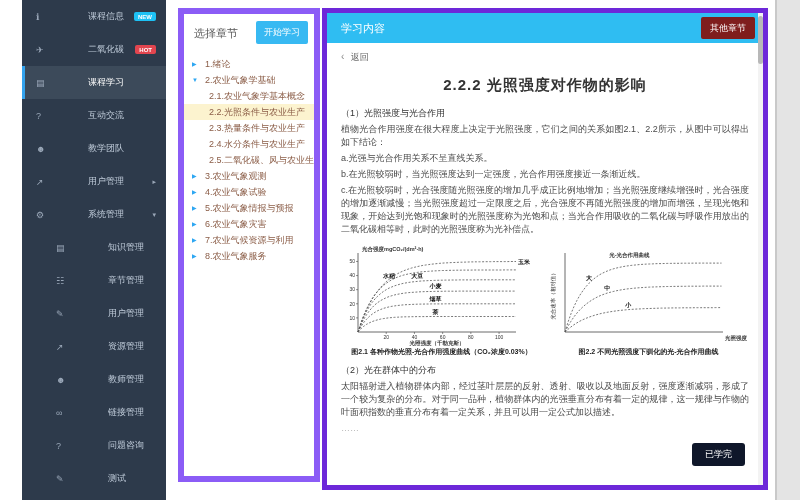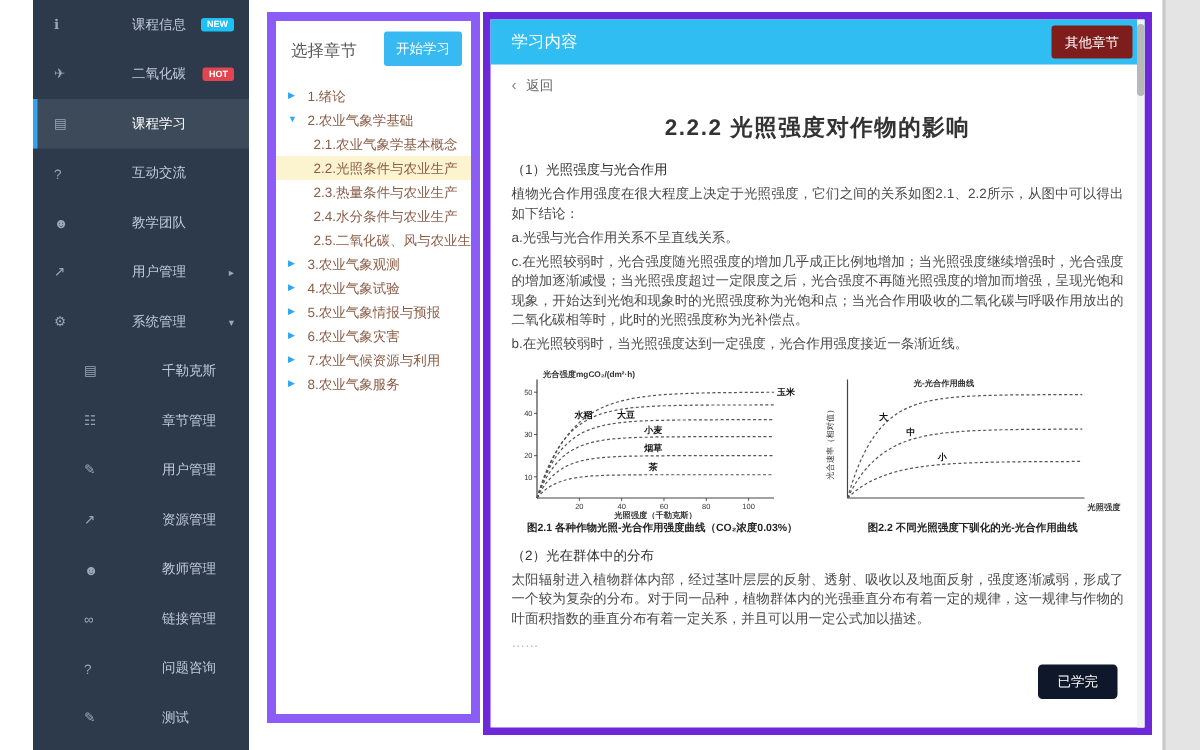--- a/index.html
+++ b/index.html
@@ -105,21 +105,21 @@
       <span class="nav-arrow">▸</span>
     </div>
     <div class="nav-item">
       <span class="nav-icon">⚙</span>
       <span class="nav-label">系统管理</span>
       <span class="nav-arrow">▾</span>
     </div>
     <div class="sub">
       <div class="nav-item">
         <span class="nav-icon">▤</span>
-        <span class="nav-label">千勒克斯</span>
+        <span class="nav-label">知识管理</span>
       </div>
       <div class="nav-item">
         <span class="nav-icon">☷</span>
         <span class="nav-label">章节管理</span>
       </div>
       <div class="nav-item">
         <span class="nav-icon">✎</span>
         <span class="nav-label">用户管理</span>
       </div>
       <div class="nav-item">
@@ -208,22 +208,22 @@
     </header>
     <div class="content-body">
       <div class="back-link">
         <span class="back-arrow">‹</span>
         <span>返回</span>
       </div>
       <h1 class="doc-title">2.2.2 光照强度对作物的影响</h1>
       <p class="p h">（1）光照强度与光合作用</p>
       <p class="p">植物光合作用强度在很大程度上决定于光照强度，它们之间的关系如图2.1、2.2所示，从图中可以得出如下结论：</p>
       <p class="p">a.光强与光合作用关系不呈直线关系。</p>
+      <p class="p">b.在光照较弱时，当光照强度达到一定强度，光合作用强度接近一条渐近线。</p>
       <p class="p">c.在光照较弱时，光合强度随光照强度的增加几乎成正比例地增加；当光照强度继续增强时，光合强度的增加逐渐减慢；当光照强度超过一定限度之后，光合强度不再随光照强度的增加而增强，呈现光饱和现象，开始达到光饱和现象时的光照强度称为光饱和点；当光合作用吸收的二氧化碳与呼吸作用放出的二氧化碳相等时，此时的光照强度称为光补偿点。</p>
-      <p class="p">b.在光照较弱时，当光照强度达到一定强度，光合作用强度接近一条渐近线。</p>
       <div class="figures">
         <figure>
           <div class="fig-chart" id="chart0"><svg viewBox="0 0 200 102" width="200" height="102">
                 <line x1="16" y1="88" x2="174" y2="88" stroke="#444" stroke-width="0.8"></line>
                 <line x1="16" y1="88" x2="16" y2="9" stroke="#444" stroke-width="0.8"></line>
                 <line x1="44.214285714285715" y1="88" x2="44.214285714285715" y2="90" stroke="#444" stroke-width="0.6"></line>
                 <text x="44.214285714285715" y="95" font-size="5" fill="#333" text-anchor="middle">20</text>
                 <line x1="72.42857142857143" y1="88" x2="72.42857142857143" y2="90" stroke="#444" stroke-width="0.6"></line>
                 <text x="72.42857142857143" y="95" font-size="5" fill="#333" text-anchor="middle">40</text>
                 <line x1="100.64285714285714" y1="88" x2="100.64285714285714" y2="90" stroke="#444" stroke-width="0.6"></line>

